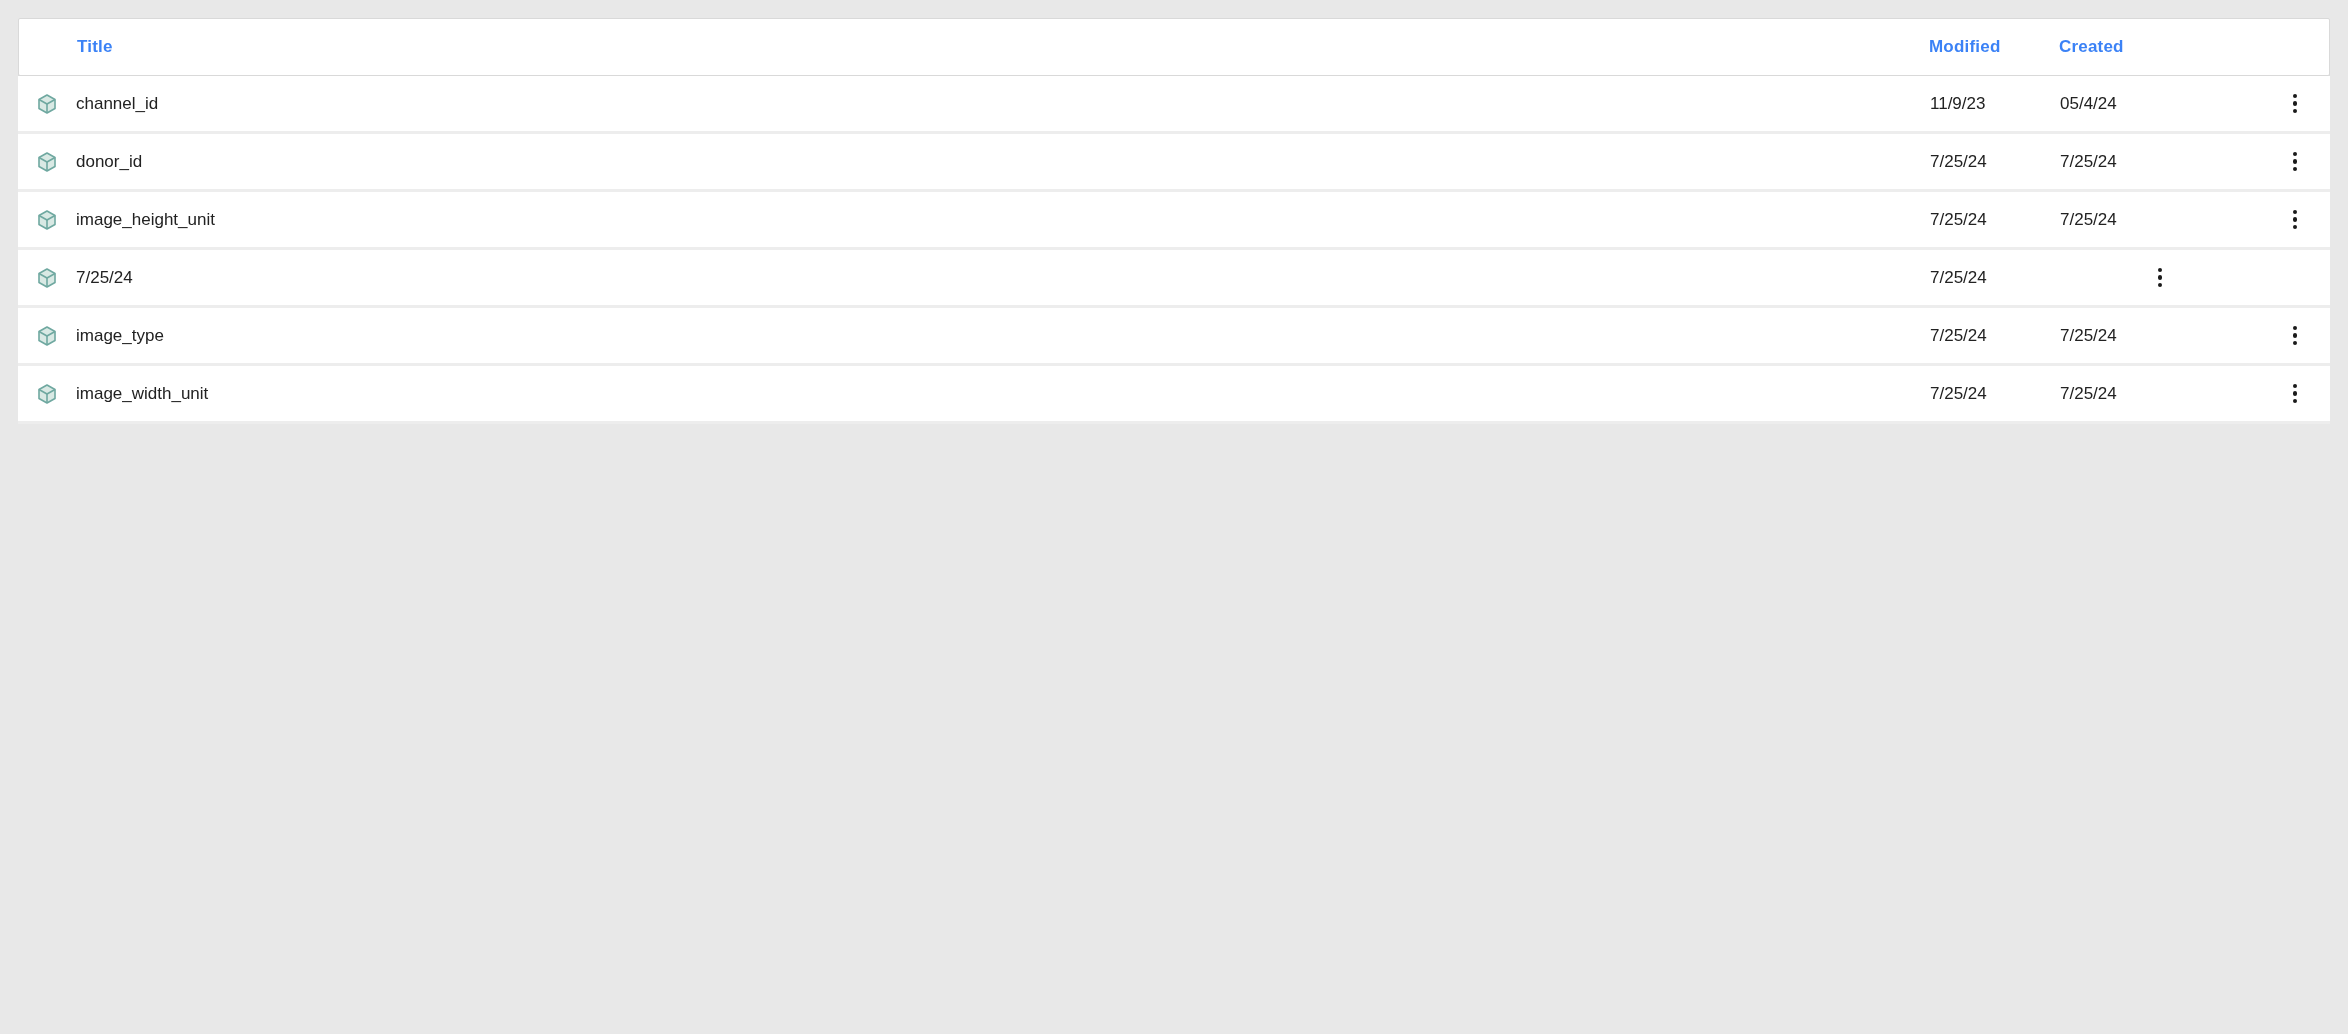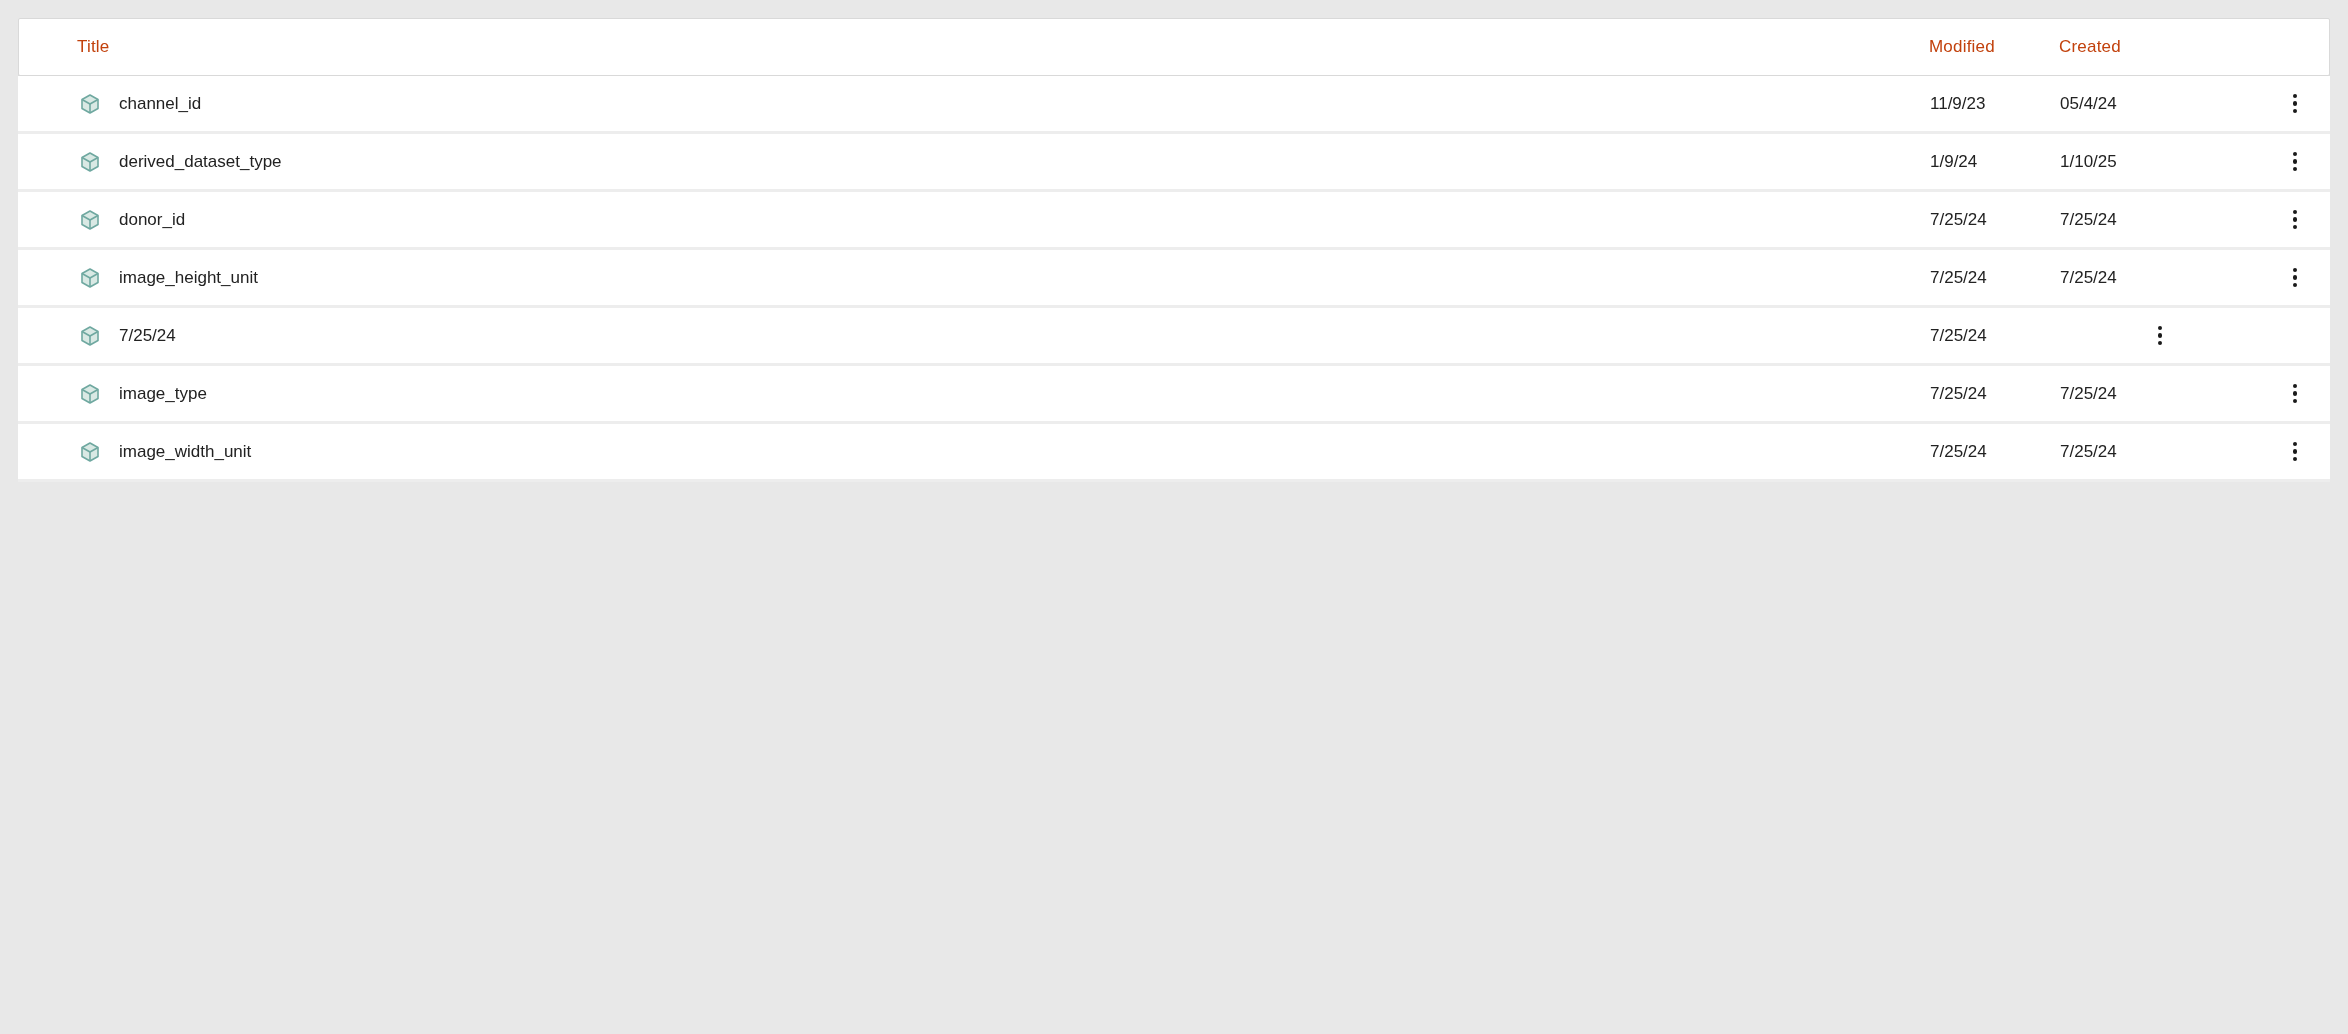--- a/index.html
+++ b/index.html
@@ -15,34 +15,33 @@
     .thead-row {
       background: #ffffff;
       border: 1px solid #d9d9d9;
       box-shadow: 0 1px 0 rgba(0,0,0,0.06);
     }
     .row, .thead-row {
       display: grid;
       grid-template-columns: 58px 1fr 130px 200px 70px;
       align-items: center;
       min-height: 58px;
-      padding-left: 43px;
     }
     .thead-row {
       border-radius: 2px;
       padding: 4px 0;
     }
     .row {
       background: #ffffff;
       border-bottom: 3px solid #ededed;
     }
     .col-header {
-      color: #c2410c;
+      color: #3b82f6;
       font-size: 17px;
-      font-weight: 400;
+      font-weight: 700;
       letter-spacing: 0.2px;
       cursor: pointer;
       white-space: nowrap;
     }
     .cell-title, .cell-created, .cell-modified {
       color: #222;
       font-size: 17px;
       font-weight: 400;
       white-space: nowrap;
       overflow: hidden;
@@ -112,41 +111,20 @@
     <div class="cell-modified">05/4/24</div>
     <div class="cell-actions">
       <button class="kebab-button" aria-label="row actions">
         <span class="kebab-dot"></span>
         <span class="kebab-dot"></span>
         <span class="kebab-dot"></span>
       </button>
     </div>
   </div>
 
-  <div class="row">
-    <div class="cell-icon">
-      <span class="cube-icon">
-        <svg viewBox="0 0 24 24" fill="none">
-          <path d="M12 3 L20 7.5 L20 16.5 L12 21 L4 16.5 L4 7.5 Z" fill="#d9e9e4" stroke="#6fa8a0" stroke-width="1.6" stroke-linejoin="round"></path>
-          <path d="M4 7.5 L12 12 L20 7.5" fill="none" stroke="#6fa8a0" stroke-width="1.6" stroke-linejoin="round"></path>
-          <path d="M12 12 L12 21" fill="none" stroke="#6fa8a0" stroke-width="1.6" stroke-linejoin="round"></path>
-        </svg>
-      </span>
-    </div>
-    <div class="cell-title">derived_dataset_type</div>
-    <div class="cell-created">1/9/24</div>
-    <div class="cell-modified">1/10/25</div>
-    <div class="cell-actions">
-      <button class="kebab-button" aria-label="row actions">
-        <span class="kebab-dot"></span>
-        <span class="kebab-dot"></span>
-        <span class="kebab-dot"></span>
-      </button>
-    </div>
-  </div>
 
   <div class="row">
     <div class="cell-icon">
       <span class="cube-icon">
         <svg viewBox="0 0 24 24" fill="none">
           <path d="M12 3 L20 7.5 L20 16.5 L12 21 L4 16.5 L4 7.5 Z" fill="#d9e9e4" stroke="#6fa8a0" stroke-width="1.6" stroke-linejoin="round"></path>
           <path d="M4 7.5 L12 12 L20 7.5" fill="none" stroke="#6fa8a0" stroke-width="1.6" stroke-linejoin="round"></path>
           <path d="M12 12 L12 21" fill="none" stroke="#6fa8a0" stroke-width="1.6" stroke-linejoin="round"></path>
         </svg>
       </span>

